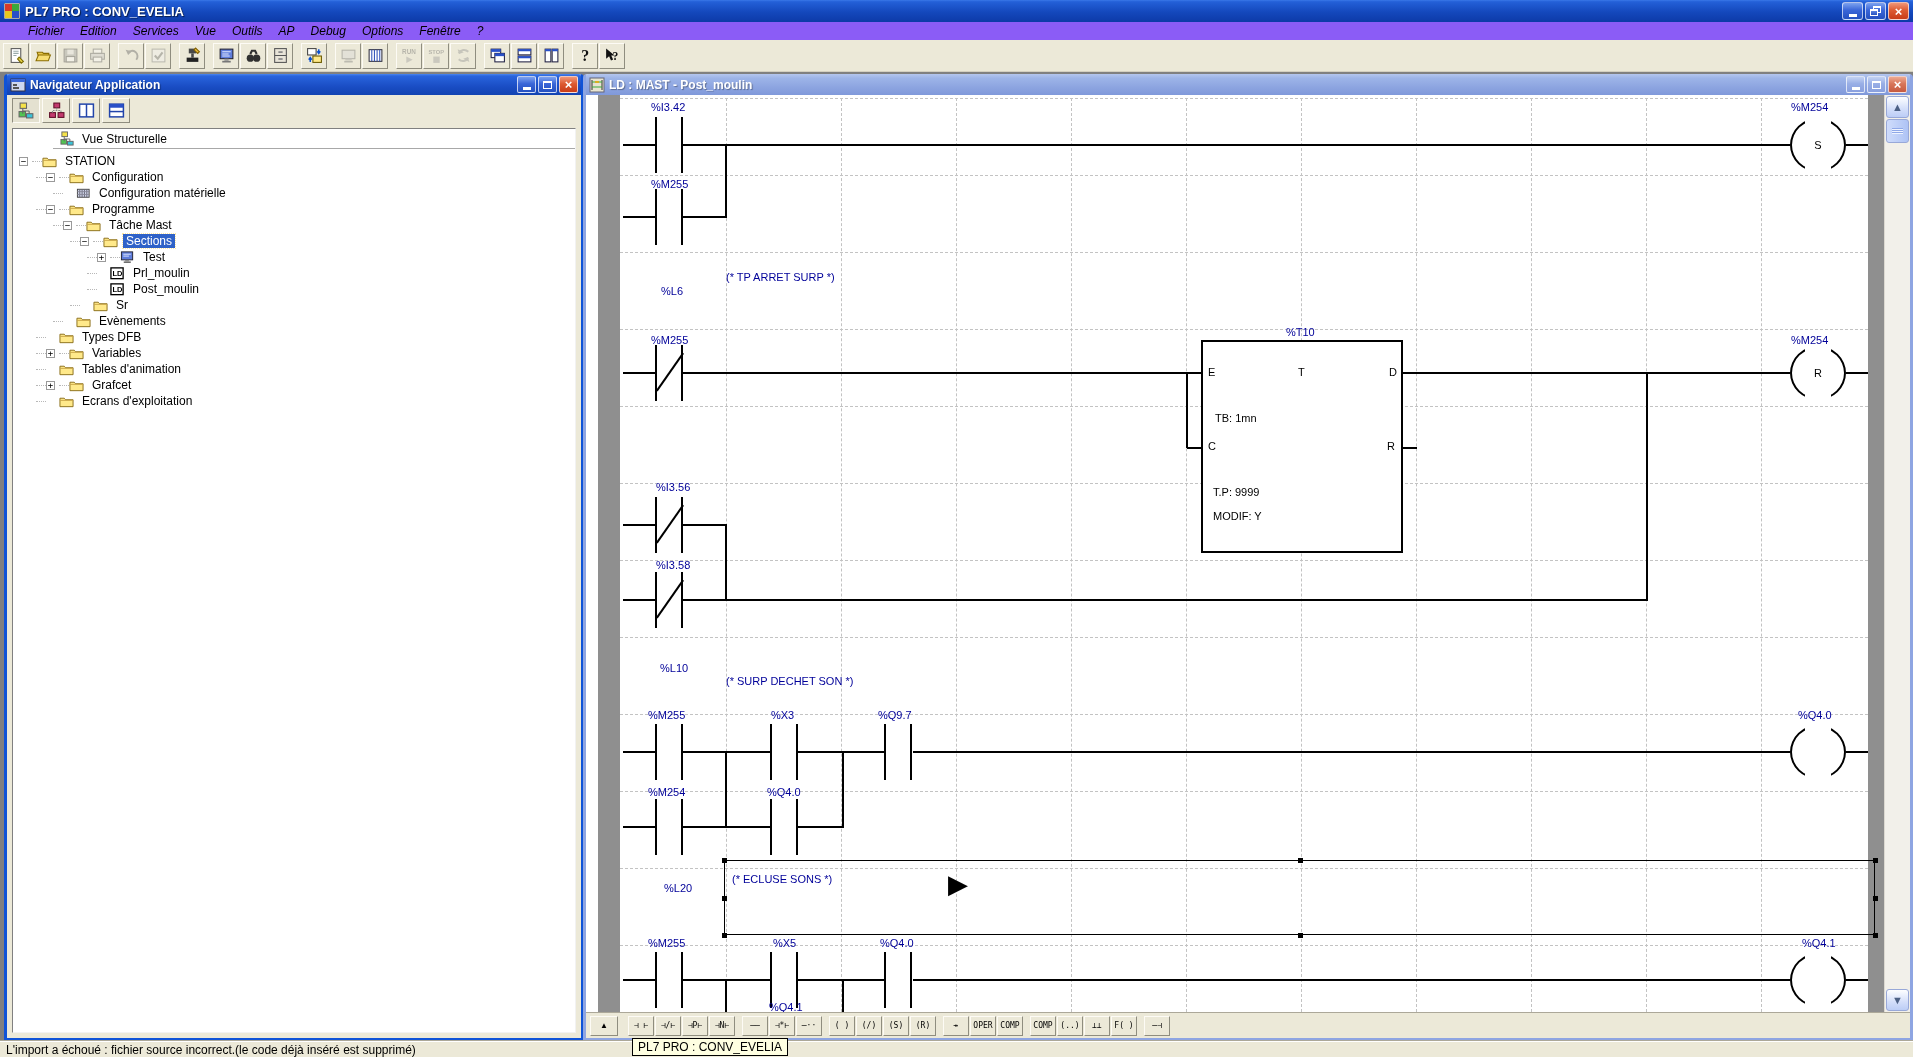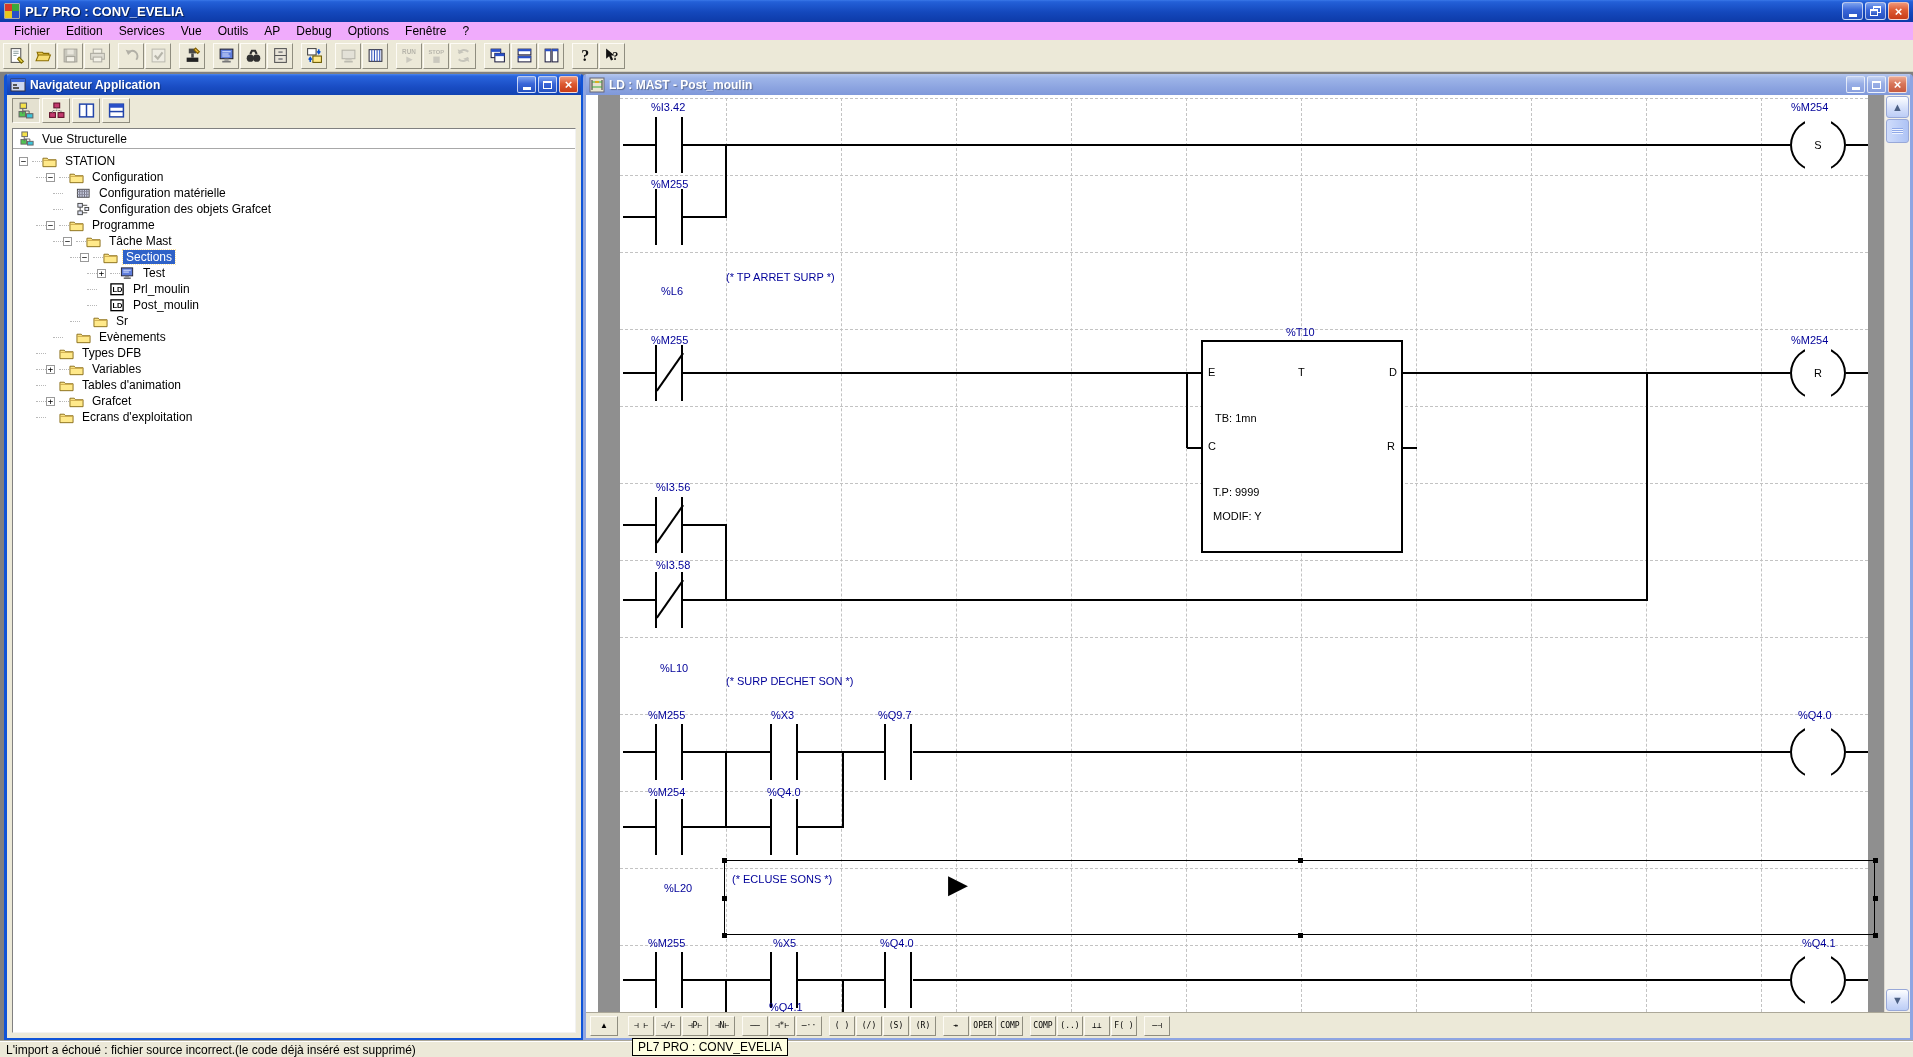--- a/index.html
+++ b/index.html
@@ -20,22 +20,22 @@
     display:flex; align-items:center; justify-content:center; color:#fff; font-size:12px; }
   .cap-btn.close { background:linear-gradient(180deg,#f09678 0%,#dd5b32 45%,#c83c18 100%); }
   .g-min { width:8px; height:3px; background:#fff; margin-top:9px; }
   .g-max { width:9px; height:8px; border:1px solid #fff; border-top-width:2px; }
   .g-restore { position:relative; width:11px; height:10px; }
   .g-restore i { position:absolute; width:8px; height:7px; border:1px solid #fff; border-top-width:2px; display:block; }
   .g-restore i:first-child { right:0; top:0; }
   .g-restore i:last-child { left:0; bottom:0; background:linear-gradient(180deg,#5b82e0,#2450c0); }
   .g-close { color:#fff; font-size:13px; font-weight:bold; line-height:1; }
 
-  .menubar { position:absolute; left:0; top:22px; right:0; height:18px; background:#f0abfc;
-    display:flex; align-items:center; padding-left:6px; }
+  .menubar { position:absolute; left:0; top:22px; right:0; height:18px; background:#8b5cf6;
+    display:flex; align-items:center; padding-left:20px;font-style:italic; }
   .menu-item { font-size:12px; color:#000; padding:2px 8px; }
 
   .toolbar { position:absolute; left:0; top:40px; right:0; height:32px; background:#ece9d8;
     border-bottom:1px solid #d4d0c0; display:flex; align-items:center; padding-left:3px; }
   .tool-btn { width:26px; height:26px; margin-right:1px; background:#ece9d8;
     border:1px solid; border-color:#fdfbf5 #8f8d7f #8f8d7f #fdfbf5;
     display:flex; align-items:center; justify-content:center; }
   .tool-btn svg { width:17px; height:17px; }
   .tool-btn.dis svg { opacity:.40; filter:grayscale(1); }
   .tool-sep { width:7px; height:26px; }
@@ -61,21 +61,21 @@
   #nav-win { left:4px; top:74px; width:580px; height:967px; }
   #nav-toolbar { height:31px; display:flex; align-items:center; padding-left:5px; background:#ece9d8; }
   .nav-btn { width:28px; height:25px; margin-right:2px; background:#ece9d8;
     border:1px solid; border-color:#fdfbf5 #8f8d7f #8f8d7f #fdfbf5;
     display:flex; align-items:center; justify-content:center; }
   .nav-btn.pressed { border-color:#8f8d7f #fdfbf5 #fdfbf5 #8f8d7f; background:#e4e1d0; }
   .nav-btn svg { width:17px; height:17px; }
   #nav-panel { position:absolute; left:5px; right:5px; top:54px; bottom:5px; background:#fff;
     border:1px solid #808080; border-right-color:#f2f2f2; border-bottom-color:#f2f2f2; overflow:hidden; }
   .vs-header { height:20px; display:flex; align-items:center; gap:7px; padding-left:7px;
-    border-bottom:1px solid #a8a8a8; font-size:12px; color:#000; }
+    border-bottom:1px solid #a8a8a8; font-size:12px; color:#000;margin-left:40px; }
   .vs-header svg { width:15px; height:15px; }
   #tree { position:absolute; left:0; right:0; top:21px; bottom:0; padding-top:3px; overflow:hidden; }
   .tree-row { height:16px; display:flex; align-items:center; font-size:12px; white-space:nowrap; color:#000; }
   .t-stub { height:0; border-top:1px dotted #b8b8b8; width:10px; flex:0 0 10px; }
   .expander { width:9px; height:9px; flex:0 0 9px; border:1px solid #9a9a9a; background:#fff;
     font-size:9px; line-height:7px; text-align:center; margin-right:4px; color:#000;
     font-family:"DejaVu Sans Mono",monospace; }
   .exp-spacer { width:13px; flex:0 0 13px; }
   .tree-ico { width:15px; height:15px; flex:0 0 15px; margin-right:5px; }
   .tree-label { padding:0 3px; line-height:14px; }
@@ -416,31 +416,20 @@
           </div>
           <div class="tree-row" style="padding-left: 40px;">
             <i class="t-stub"></i>
             <span class="exp-spacer"></span>
             <span class="tree-ico"><svg viewBox="0 0 16 16">
                 <rect x="1.5" y="3.5" width="12.5" height="8.5" fill="#cfd4e8" stroke="#444"></rect>
                 <path d="M4 3.5 V12 M6.5 3.5 V12 M9 3.5 V12 M11.5 3.5 V12" stroke="#667"></path>
                 <path d="M1.5 6 H14 M1.5 9 H14" stroke="#889"></path>
               </svg></span>
             <span class="tree-label">Configuration matérielle</span>
-          </div>
-          <div class="tree-row" style="padding-left: 40px;">
-            <i class="t-stub"></i>
-            <span class="exp-spacer"></span>
-            <span class="tree-ico"><svg viewBox="0 0 16 16">
-                <rect x="2" y="1.5" width="4.8" height="4" fill="#dfe3f2" stroke="#444"></rect>
-                <rect x="2" y="9.5" width="4.8" height="4" fill="#dfe3f2" stroke="#444"></rect>
-                <path d="M4.4 5.5 V9.5 M7 3.5 H12 M7 11.5 H12" stroke="#444" fill="none"></path>
-                <rect x="9.5" y="5.8" width="4" height="3.2" fill="#dfe3f2" stroke="#444"></rect>
-              </svg></span>
-            <span class="tree-label">Configuration des objets Grafcet</span>
           </div>
           <div class="tree-row" style="padding-left: 23px;">
             <i class="t-stub"></i>
             <span class="expander">−</span>
             <i class="t-stub"></i>
             <span class="tree-ico"><svg viewBox="0 0 16 16">
                 <path d="M1 4.5 h4.6 l1.4 1.6 H15 V13.5 H1 Z" fill="#ffe98a" stroke="#8a6d1a"></path>
                 <path d="M1 6.8 H15" stroke="#caa84a"></path>
               </svg></span>
             <span class="tree-label">Programme</span>

